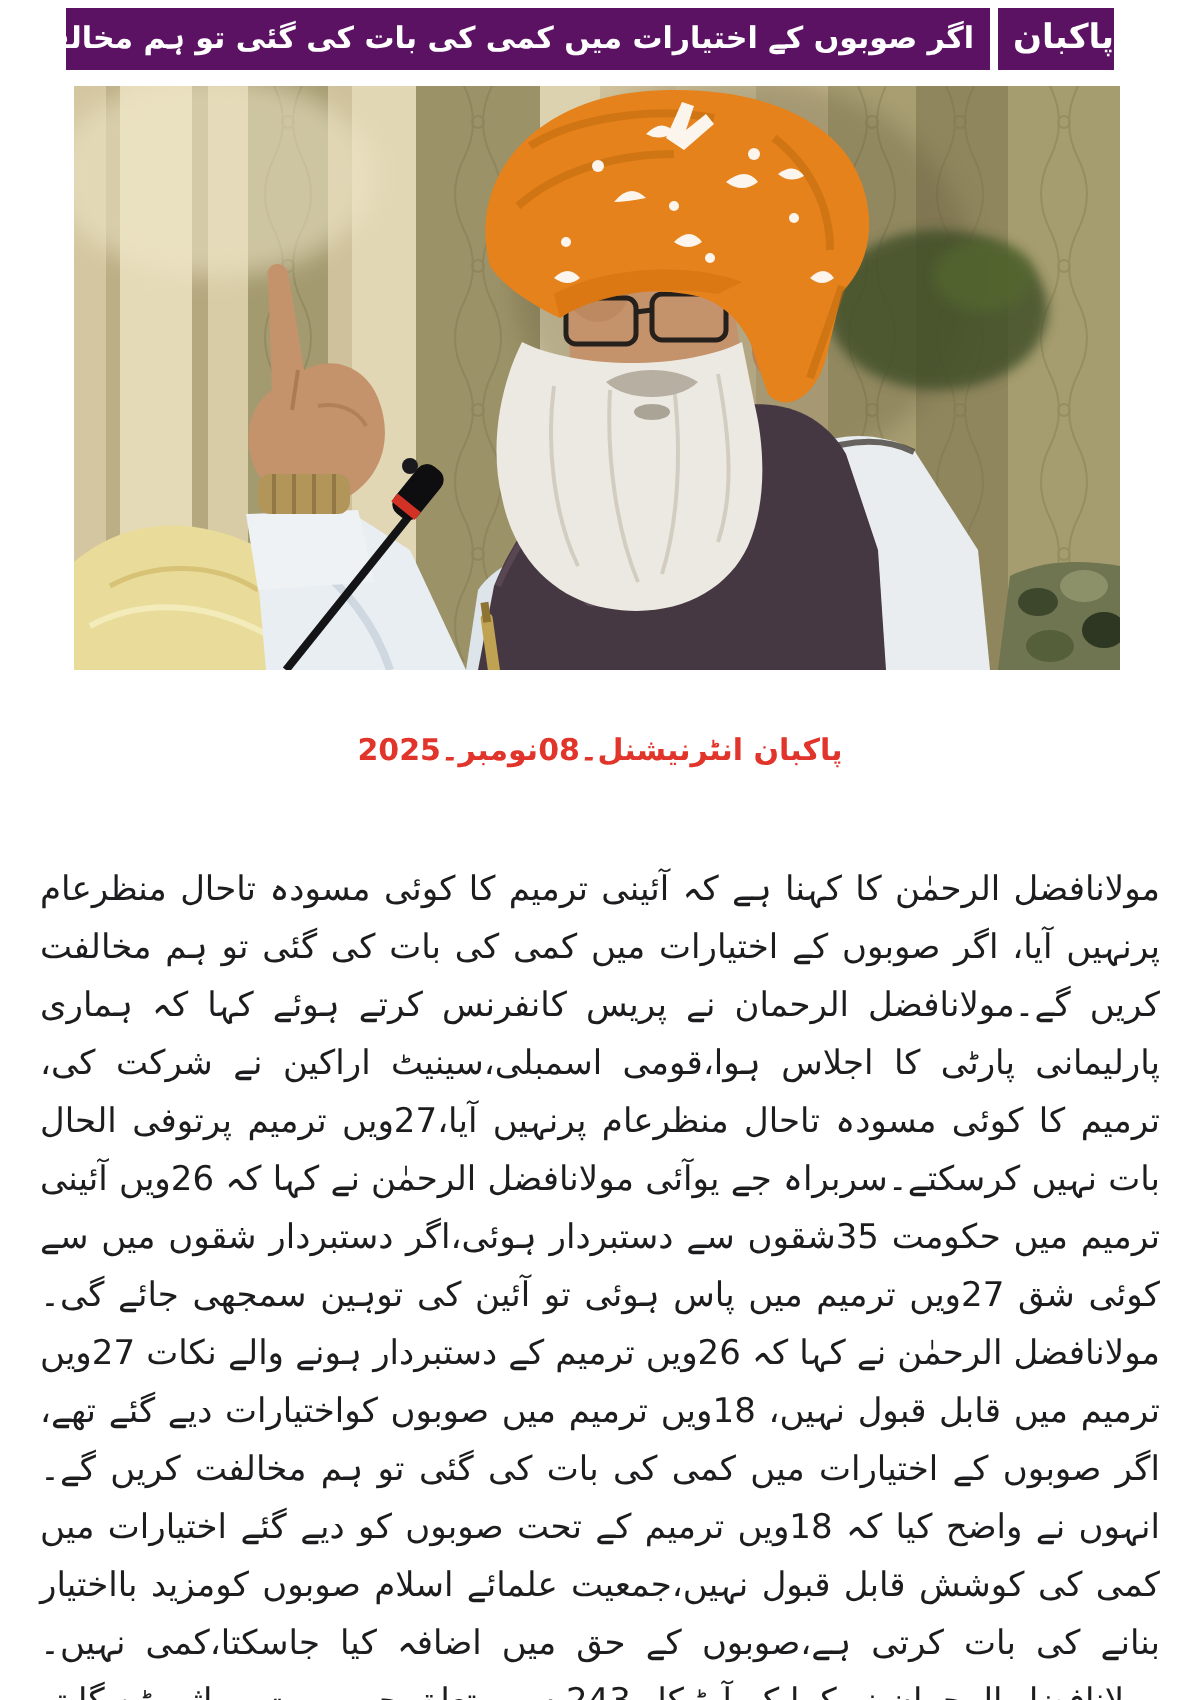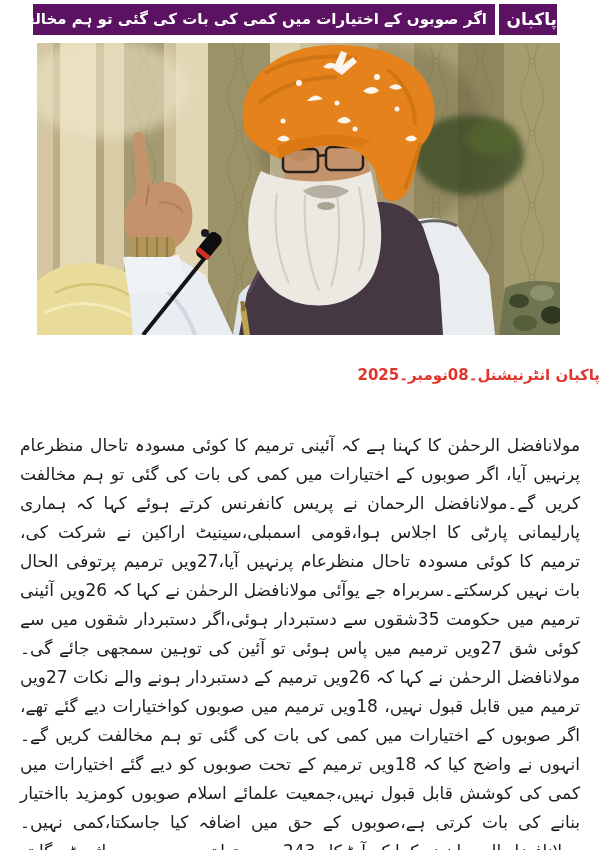--- a/index.html
+++ b/index.html
@@ -35,21 +35,21 @@
   
   .photo{
     position:absolute;left:37px;top:43px;width:523px;height:292px;
     overflow:hidden;background:#d9cca6;
   }
   .photo svg{display:block;width:523px;height:292px;}
   
   .dateline{
     position:absolute;top:366px;left:0;right:0;height:26px;
     color:var(--dateline-red);font-weight:bold;font-size:15px;
-    direction:rtl;
+    text-align:center;direction:rtl;
   }
   
   .article{
     position:absolute;top:431px;left:20px;right:20px;
     direction:rtl;unicode-bidi:embed;
     color:var(--body-text);
     font-size:17px;line-height:29px;
     text-align:justify;text-align-last:center;
   }
 </style>

